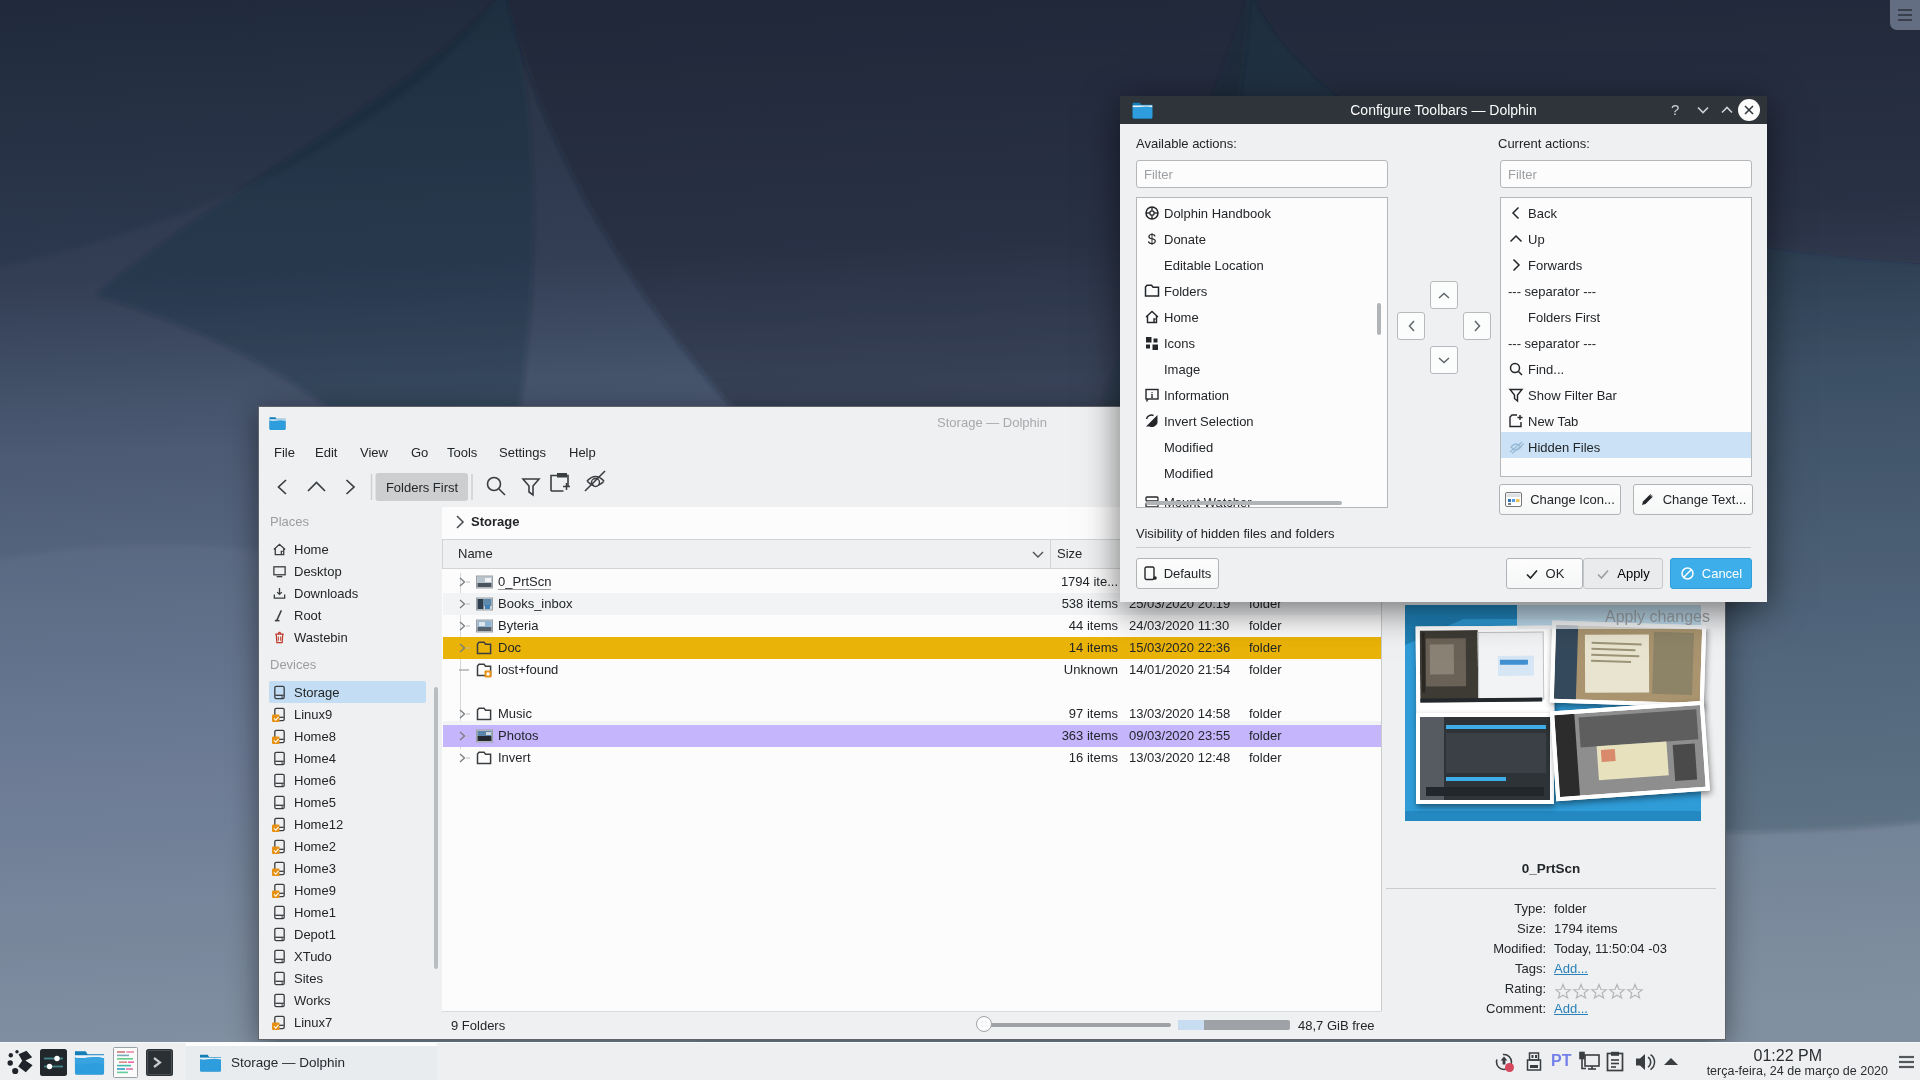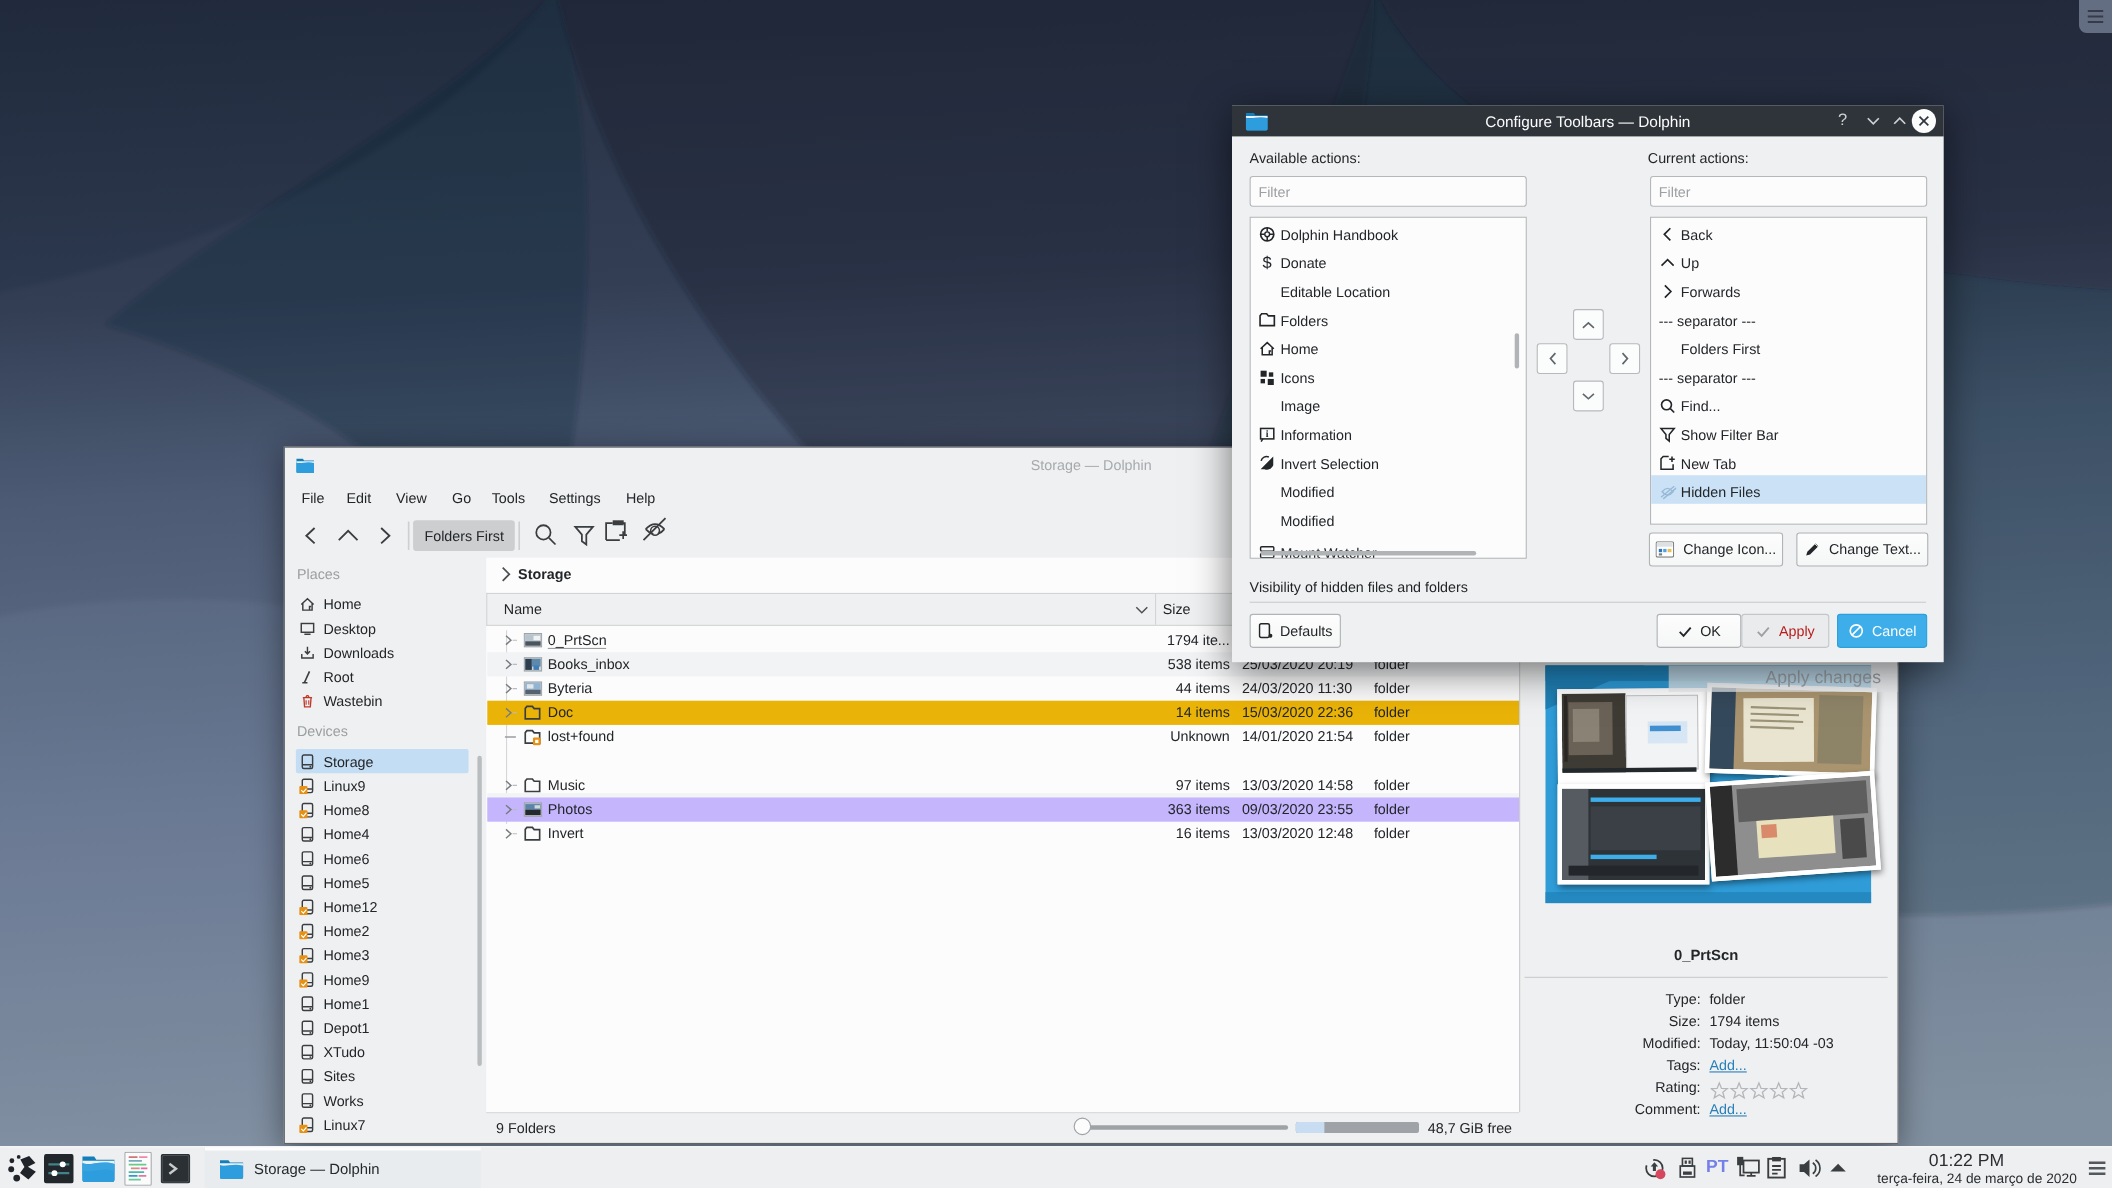--- a/index.html
+++ b/index.html
@@ -748,21 +748,21 @@
   <svg width="13" height="15" viewBox="0 0 13 15" style="margin-right:7px">
         <rect x="1" y="1" width="9" height="12.5" rx="1.5" fill="none" stroke="#232629" stroke-width="1.4"></rect>
         <circle cx="11" cy="12" r="1.8" fill="#232629"></circle>
       </svg>
   Defaults</div>
  <div class="pbtn" style="left:386px;top:462px;width:77px;">
   <svg width="14" height="12" style="margin-right:7px">
         <path d="M 2,6.5 L 5.5,10 L 12,2.5" fill="none" stroke="#232629" stroke-width="1.7"></path>
       </svg>
   OK</div>
- <div class="pbtn" style="left:463px;top:462px;width:80px;color:#b91c1c;background:#e9ebec;border-color:#c4c7c9;">
+ <div class="pbtn" style="left:463px;top:462px;width:80px;color:#000000;background:#e9ebec;border-color:#c4c7c9;">
   <svg width="14" height="12" style="margin-right:7px">
         <path d="M 2,6.5 L 5.5,10 L 12,2.5" fill="none" stroke="#9da1a4" stroke-width="1.7"></path>
       </svg>
   Apply</div>
  <div class="pbtn" style="left:550px;top:462px;width:82px;background:#3daee9;border-color:#2c9fdc;color:#fdfeff;">
   <svg width="15" height="15" viewBox="0 0 15 15" style="margin-right:7px">
         <circle cx="7.5" cy="7.5" r="5.5" fill="none" stroke="#fdfeff" stroke-width="1.5"></circle>
         <line x1="3.8" y1="11.2" x2="11.2" y2="3.8" stroke="#fdfeff" stroke-width="1.5"></line>
       </svg>
   Cancel</div>

